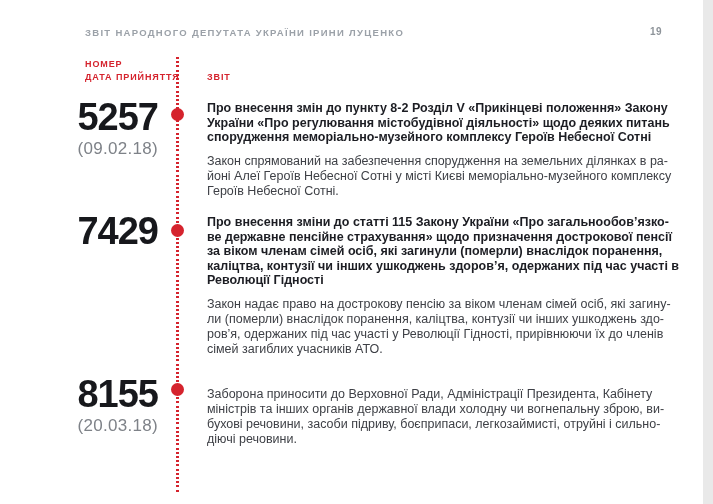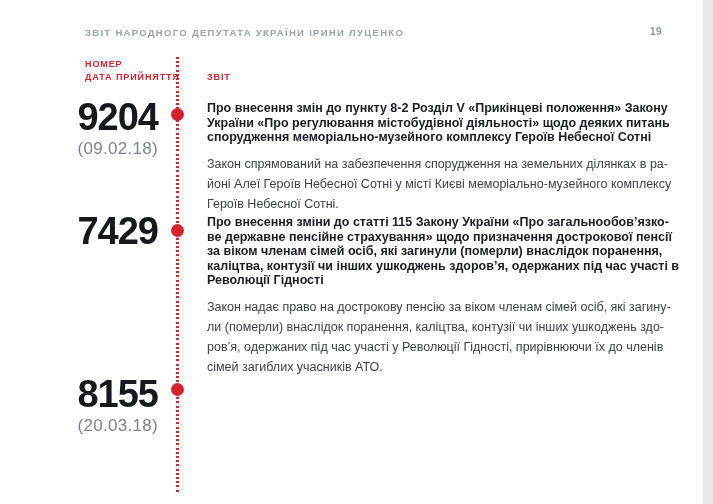--- a/index.html
+++ b/index.html
@@ -64,21 +64,21 @@
     position:absolute;left:207px;top:1px;width:502px;
   }
   .bill-title{
     font-size:12.5px;font-weight:700;
     color:#1c1d23;line-height:14.6px;
     white-space:pre-line;
   }
   .bill-summary{
     margin-top:9px;
     font-size:12.5px;font-weight:400;
-    color:#3e4046;line-height:20px;
+    color:#3e4046;line-height:15px;
     white-space:pre-line;
   }
 </style>
 </head>
 <body>
 
 <div class="page">
 
   <div class="page-header-title">ЗВІТ НАРОДНОГО ДЕПУТАТА УКРАЇНИ ІРИНИ ЛУЦЕНКО</div>
   <div class="page-number">19</div>
@@ -87,21 +87,21 @@
   <div class="timeline-dot dot-1"></div>
   <div class="timeline-dot dot-2"></div>
   <div class="timeline-dot dot-3"></div>
 
   <div class="col-head col-head-left">НОМЕР
 ДАТА ПРИЙНЯТТЯ</div>
   <div class="col-head col-head-right">ЗВІТ</div>
 
   <div class="entry entry-1">
     <div class="num-col">
-      <div class="bill-number">9204</div>
+      <div class="bill-number">5257</div>
       <div class="bill-date">(09.02.18)</div>
     </div>
     <div class="content-col">
       <div class="bill-title">Про внесення змін до пункту 8-2 Розділ V «Прикінцеві положення» Закону
 України «Про регулювання містобудівної діяльності» щодо деяких питань
 спорудження меморіально-музейного комплексу Героїв Небесної Сотні</div>
       <div class="bill-summary">Закон спрямований на забезпечення спорудження на земельних ділянках в ра-
 йоні Алеї Героїв Небесної Сотні у місті Києві меморіально-музейного комплексу
 Героїв Небесної Сотні.</div>
     </div>
@@ -123,16 +123,20 @@
 сімей загиблих учасників АТО.</div>
     </div>
   </div>
 
   <div class="entry entry-3">
     <div class="num-col">
       <div class="bill-number">8155</div>
       <div class="bill-date">(20.03.18)</div>
     </div>
     <div class="content-col">
+      <div class="bill-summary">Заборона приносити до Верховної Ради, Адміністрації Президента, Кабінету
+міністрів та інших органів державної влади холодну чи вогнепальну зброю, ви-
+бухові речовини, засоби підриву, боєприпаси, легкозаймисті, отруйні і сильно-
+діючі речовини.</div>
     </div>
   </div>
 
 </div>
 
 </body></html>

